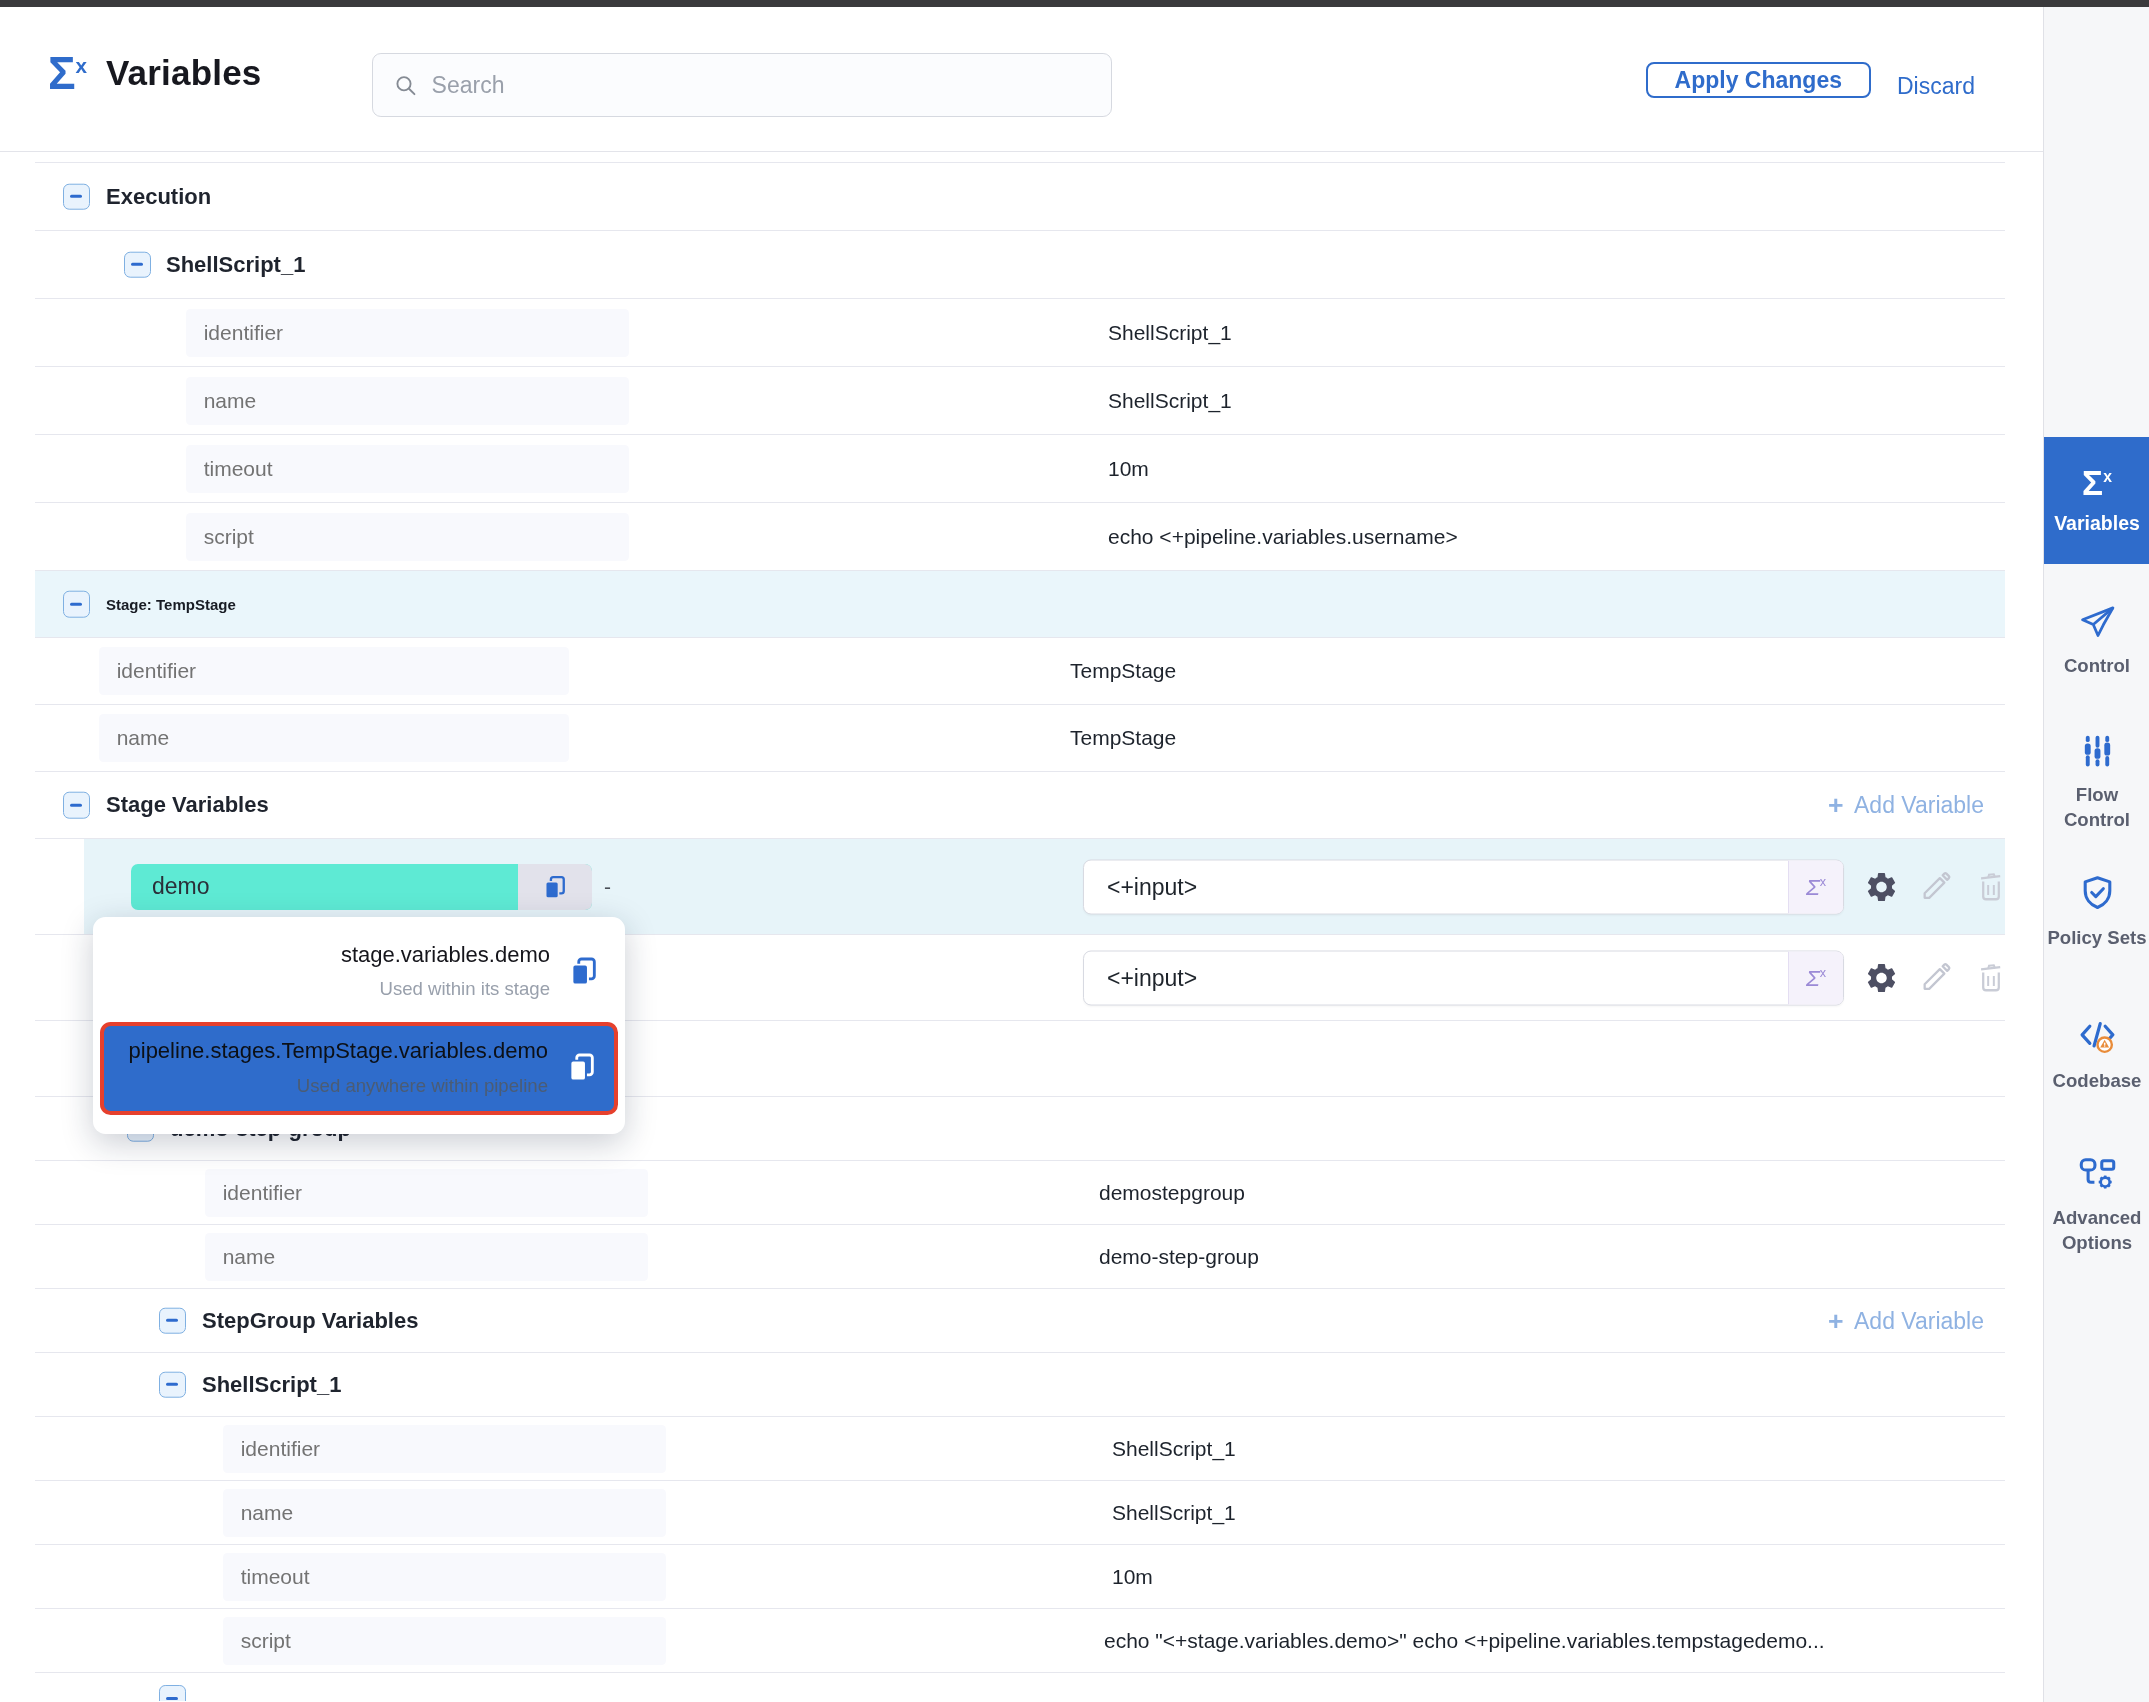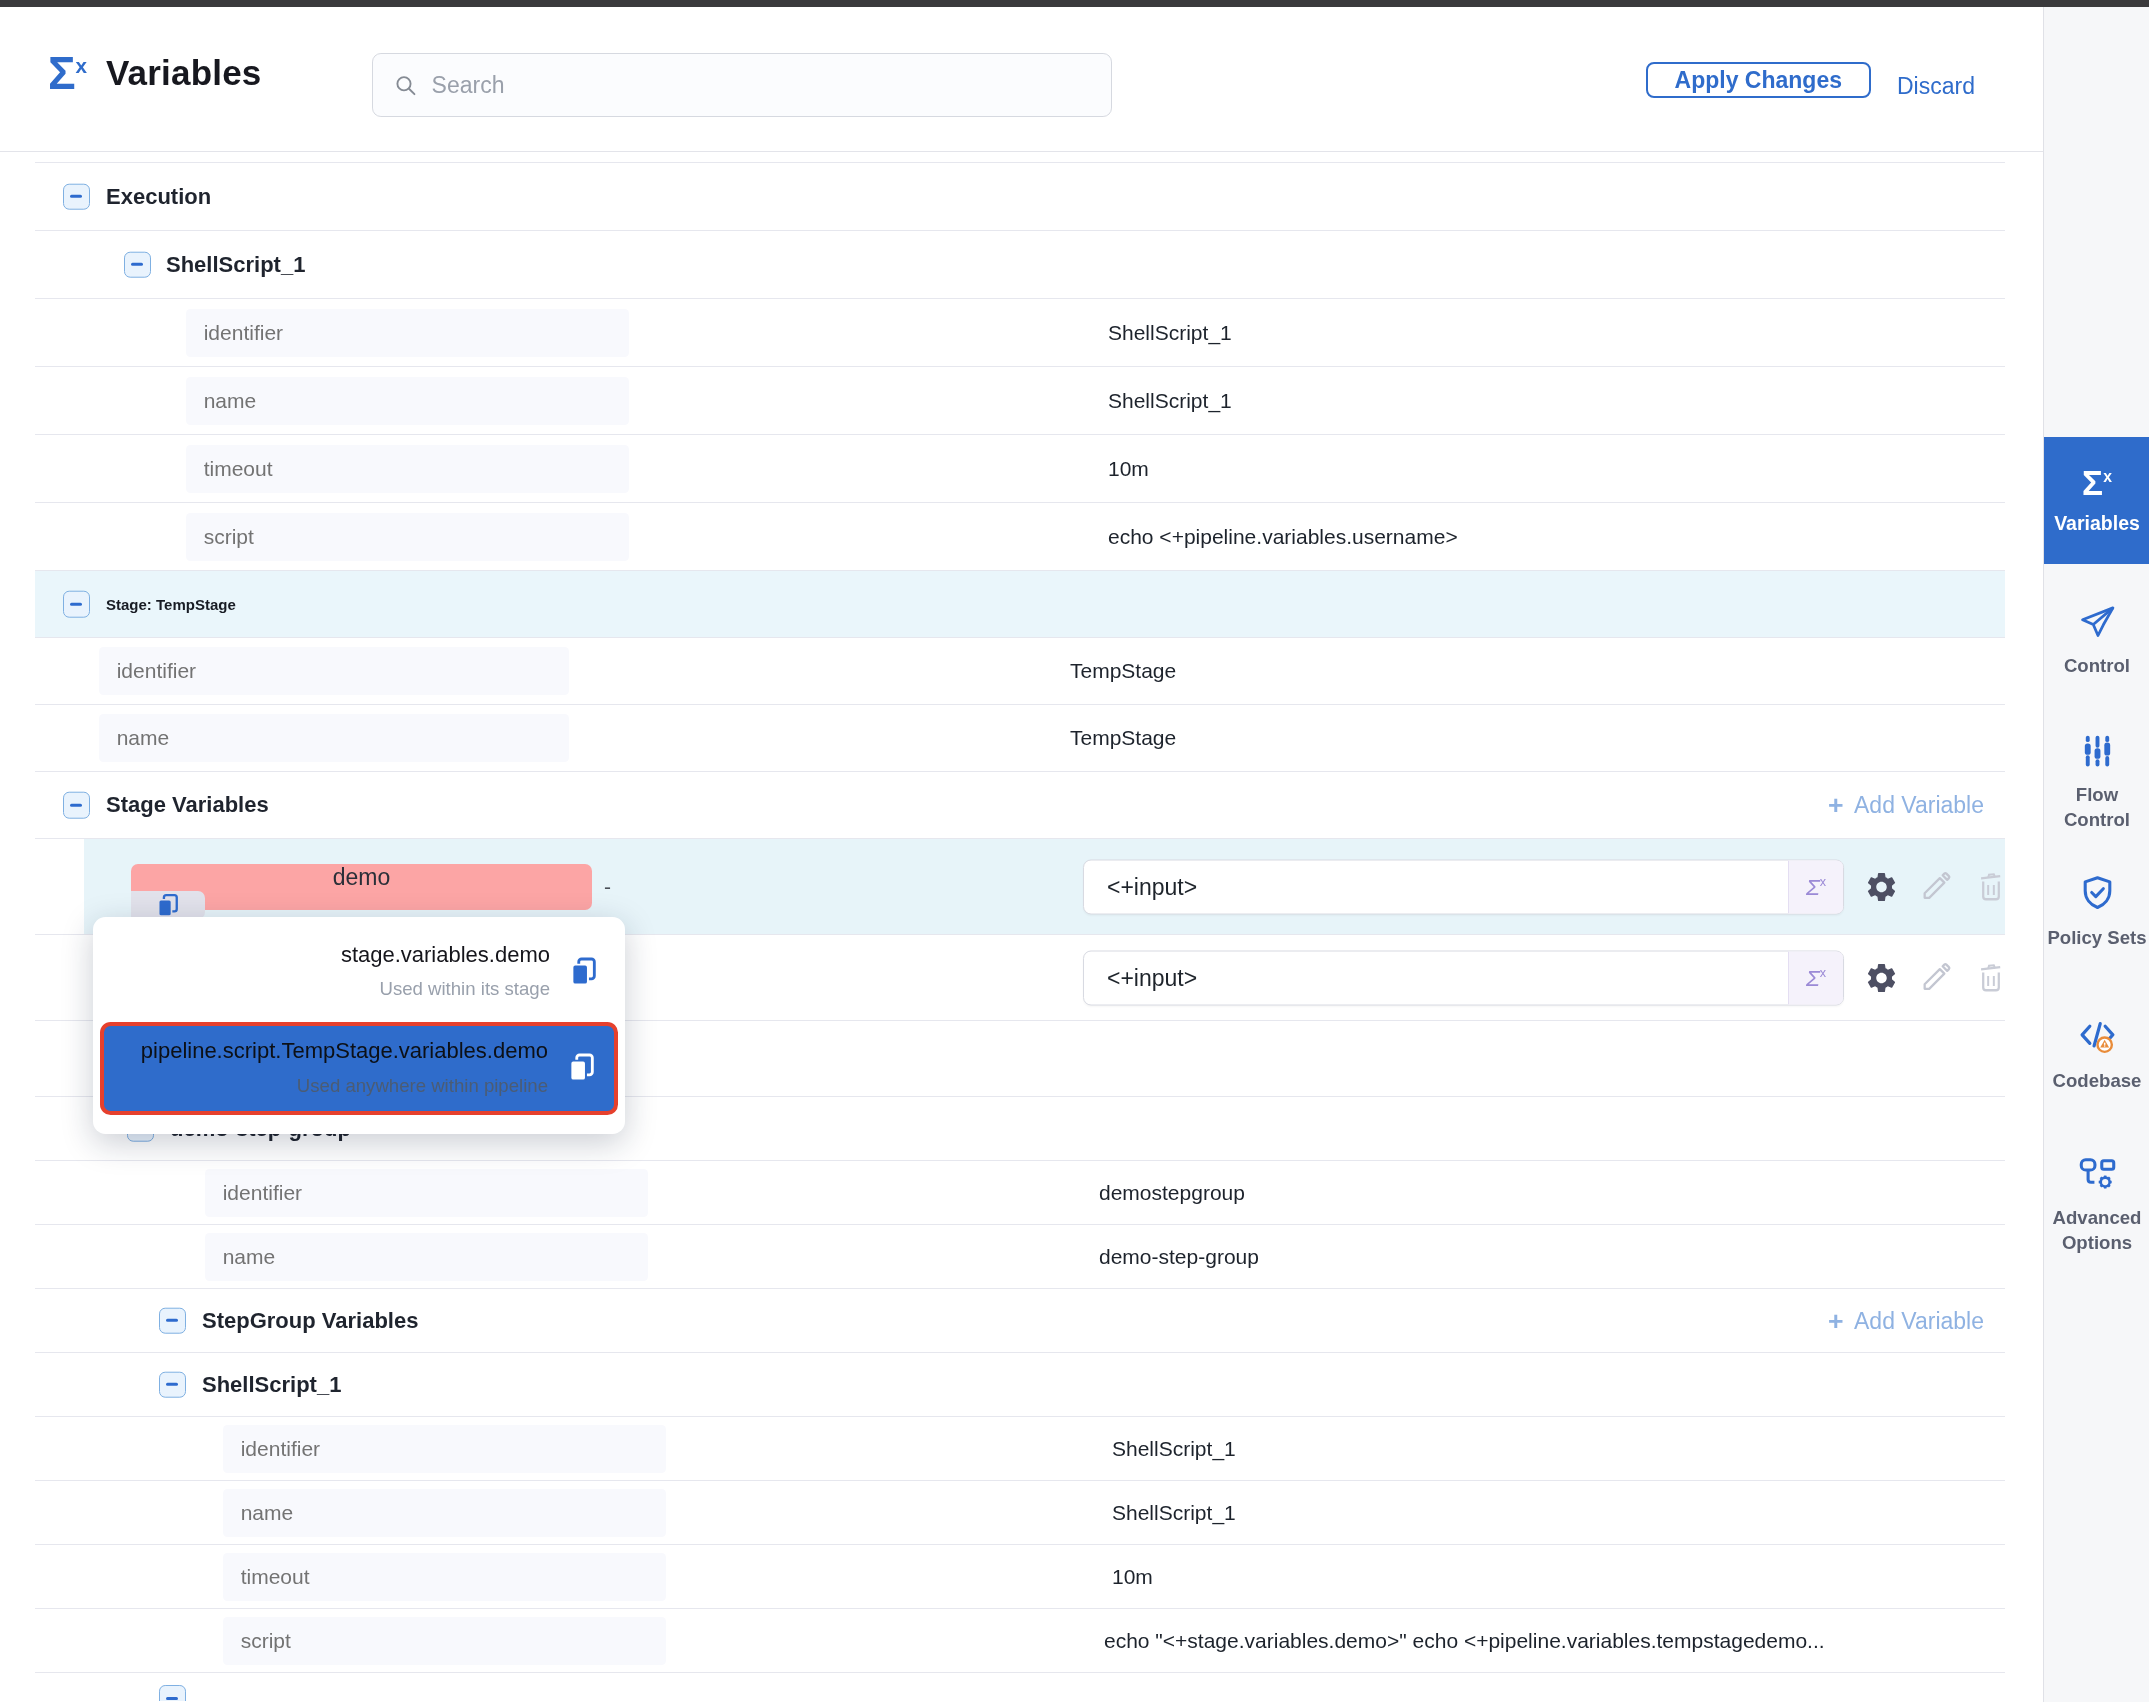--- a/index.html
+++ b/index.html
@@ -37,21 +37,21 @@
   .tree-label { font-size:22px; font-weight:600; color:#1f242e; }
   .tree-label.bold { font-size:15px; font-weight:700; color:#181c24; }
 
   .key-box { height:48px; background:#f8f9fd; border-radius:4.4px; display:flex; align-items:center; padding:0 17.7px; font-size:21px; color:#737373; }
   .val { font-size:21px; font-weight:500; color:#1d232c; white-space:nowrap; }
 
   .add-var { position:absolute; right:21px; top:50%; transform:translateY(-50%); display:flex; align-items:center; gap:10.6px; color:#8FB2E2; font-size:23px; font-weight:500; cursor:pointer; }
   .add-var .plus { font-size:26.6px; font-weight:600; line-height:1; }
 
   
-  .name-input { height:46px; background:#fca5a5; border-radius:7px; display:flex; align-items:center;flex-direction:column; }
+  .name-input { height:46px; background:#5eead4; border-radius:7px; display:flex; align-items:center; }
   .name-input .nm { flex:1; padding:0 21px; font-size:23px; color:#2a2f38; }
   .name-input .copy-cell { width:74px; align-self:stretch; background:#e2e2eb; border-radius:0 7px 7px 0; display:flex; align-items:center; justify-content:center; cursor:pointer; }
   .dash { font-size:21px; color:#4a4f58; }
   .rt-input { height:55px; background:#fff; border:1.8px solid #d8dae2; border-radius:8px; display:flex; align-items:center; box-shadow:0 0.9px 1.8px rgba(40,41,61,0.04); }
   .rt-input .ph { flex:1; padding:0 23px; font-size:23px; color:#1e242b; }
   .rt-input .sigma-cell { width:55px; align-self:stretch; background:#f5f2fb; border-left:1.8px solid #e4def2; border-radius:0 6.2px 6.2px 0; display:flex; align-items:center; justify-content:center; color:#9b8ad6; font-size:23px; font-style:italic; cursor:pointer; }
   .sigma-cell sup{ font-size:0.55em; font-style:normal; }
   .icon-btn { width:39px; height:39px; display:flex; align-items:center; justify-content:center; cursor:pointer; }
 
   
@@ -293,21 +293,21 @@
         <div class="pop-title">stage.variables.demo</div>
         <div class="pop-sub">Used within its stage</div>
       </span>
       <svg width="34" height="34" viewBox="0 0 24 24">
           <rect x="9" y="3.5" width="11" height="14" rx="2" fill="none" stroke="#2e6bce" stroke-width="2"></rect>
           <rect x="4.5" y="7.5" width="11" height="14" rx="2" fill="#2e6bce" stroke="#fff" stroke-width="1.4"></rect>
         </svg>
     </div>
     <div class="pop-item sel">
       <span class="pop-text">
-        <div class="pop-title">pipeline.script.TempStage.variables.demo</div>
+        <div class="pop-title">pipeline.stages.TempStage.variables.demo</div>
         <div class="pop-sub">Used anywhere within pipeline</div>
       </span>
       <svg width="34" height="34" viewBox="0 0 24 24">
           <rect x="9" y="3.5" width="11" height="14" rx="2" fill="none" stroke="#fff" stroke-width="2"></rect>
           <rect x="4.5" y="7.5" width="11" height="14" rx="2" fill="#fff" stroke="#2F6CCB" stroke-width="1.4"></rect>
         </svg>
     </div>
   </div>
 
   <div class="sidebar">

